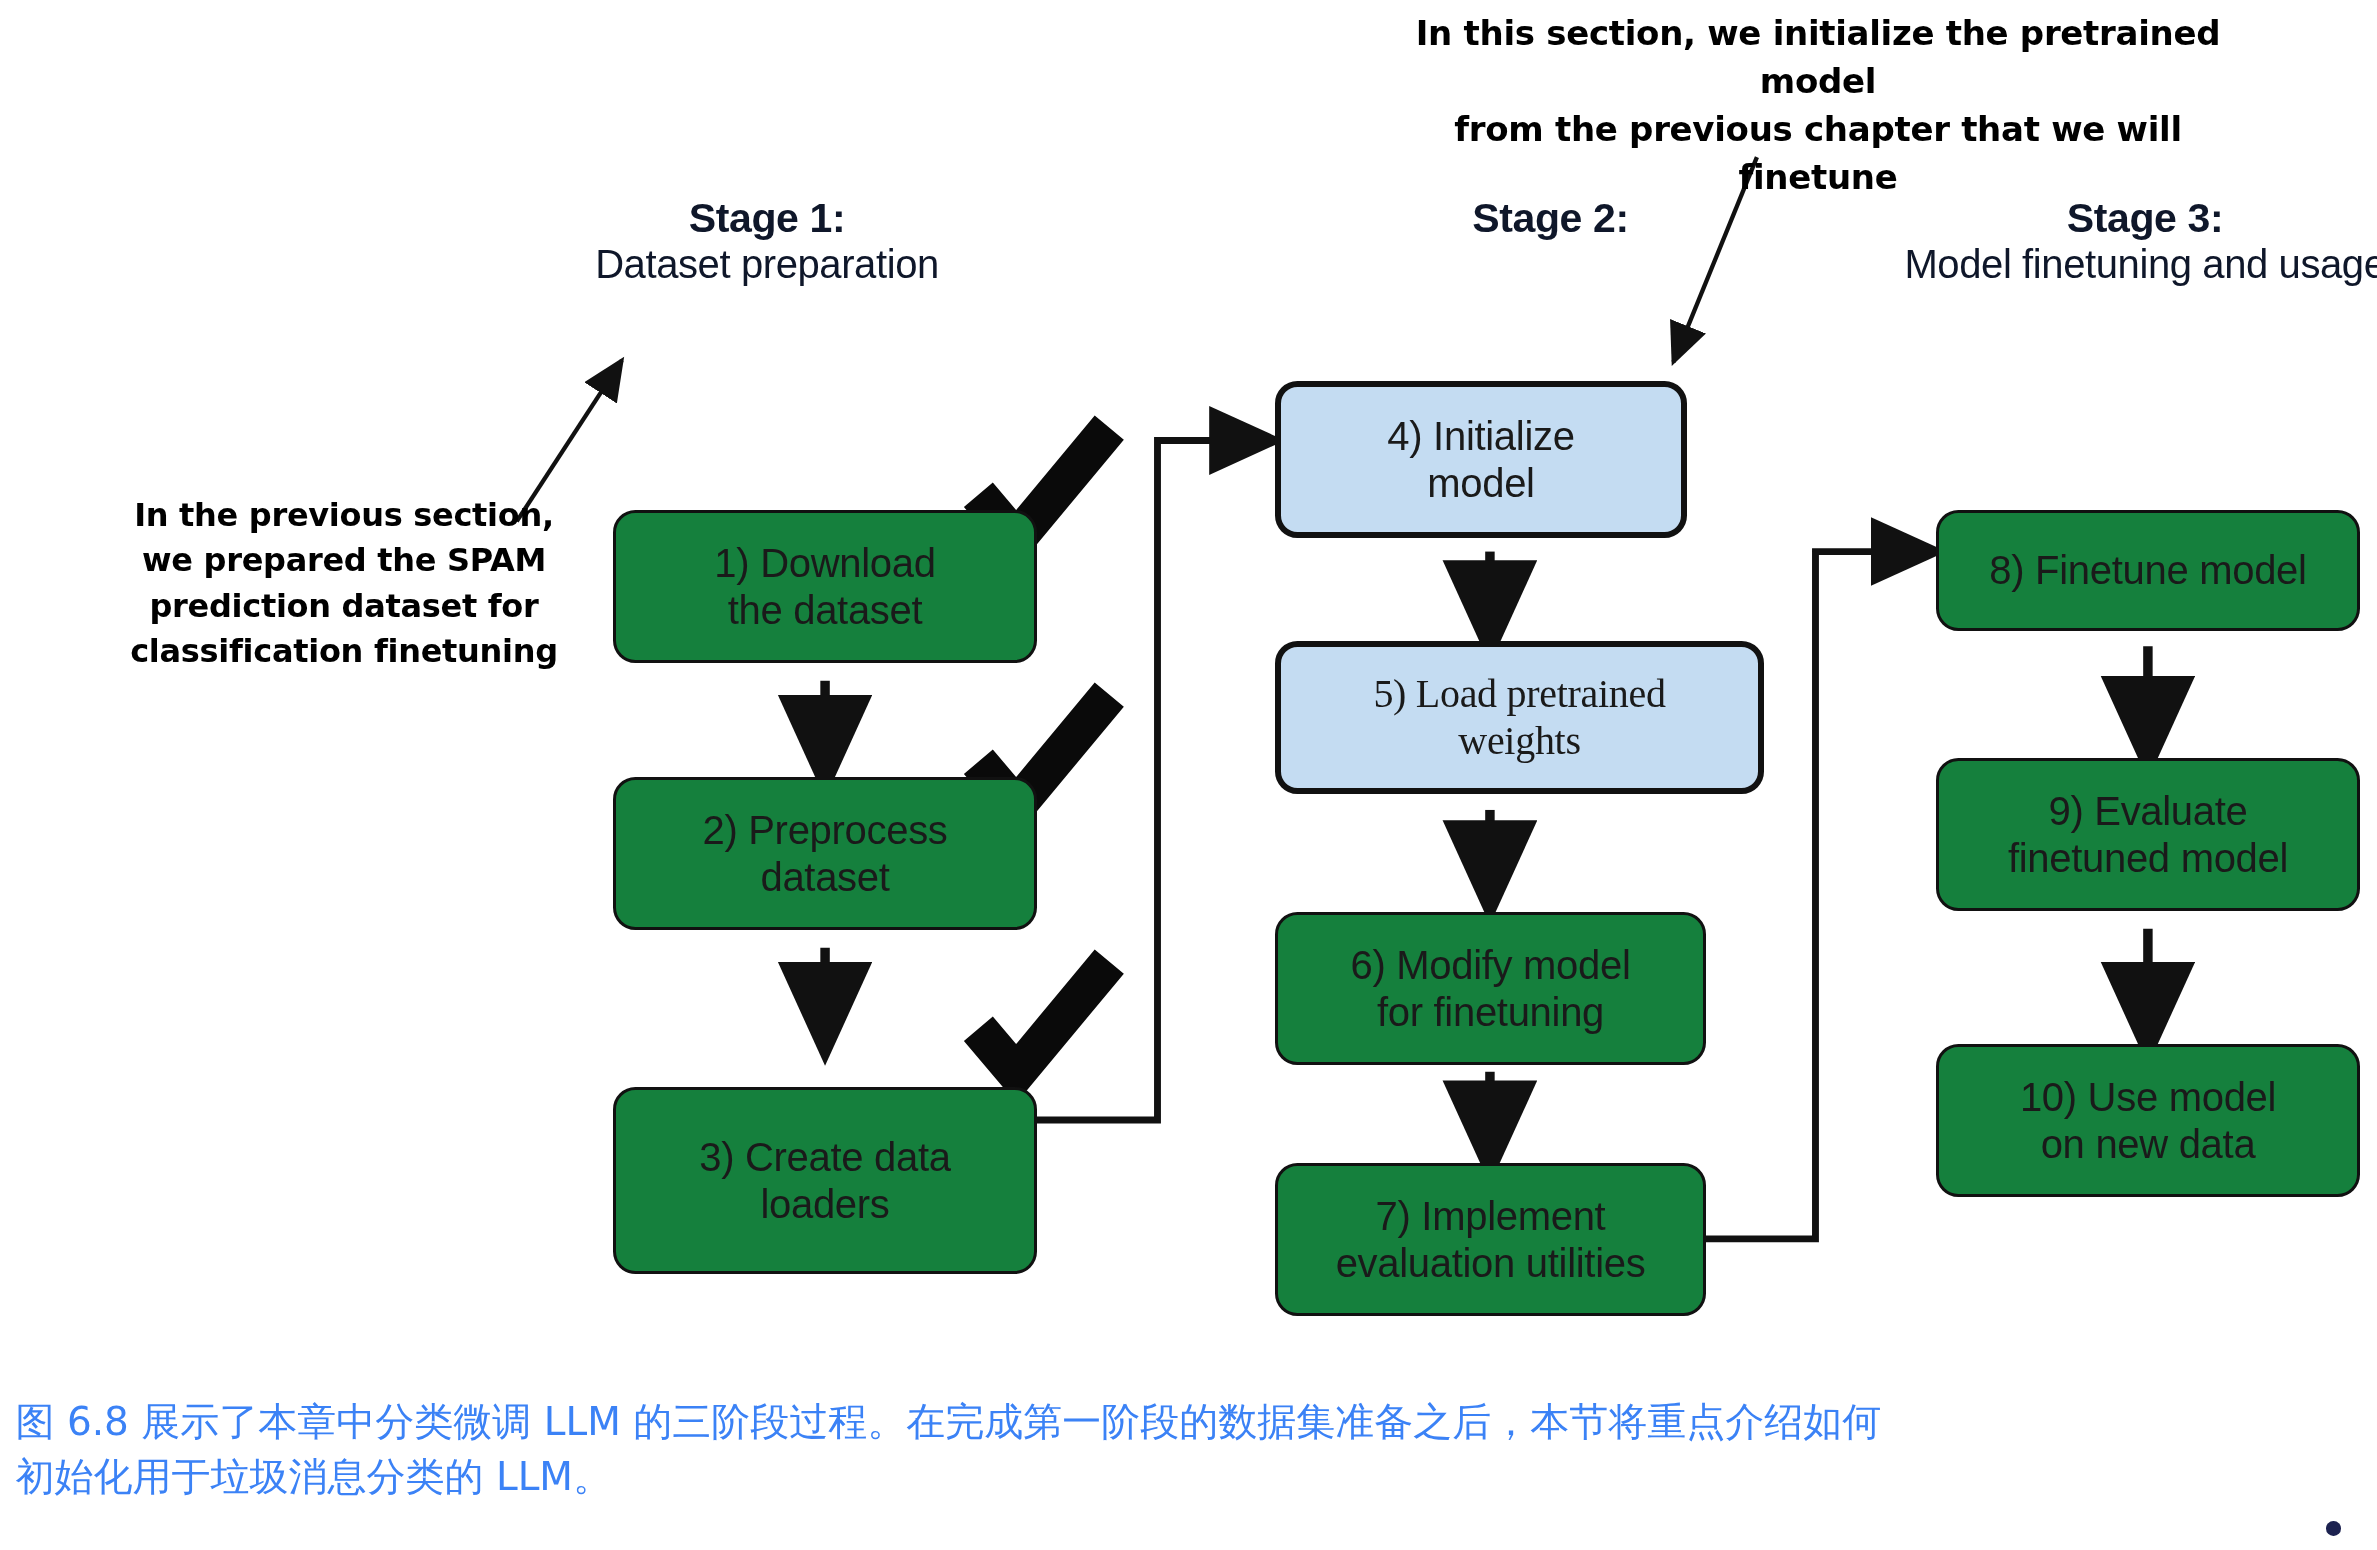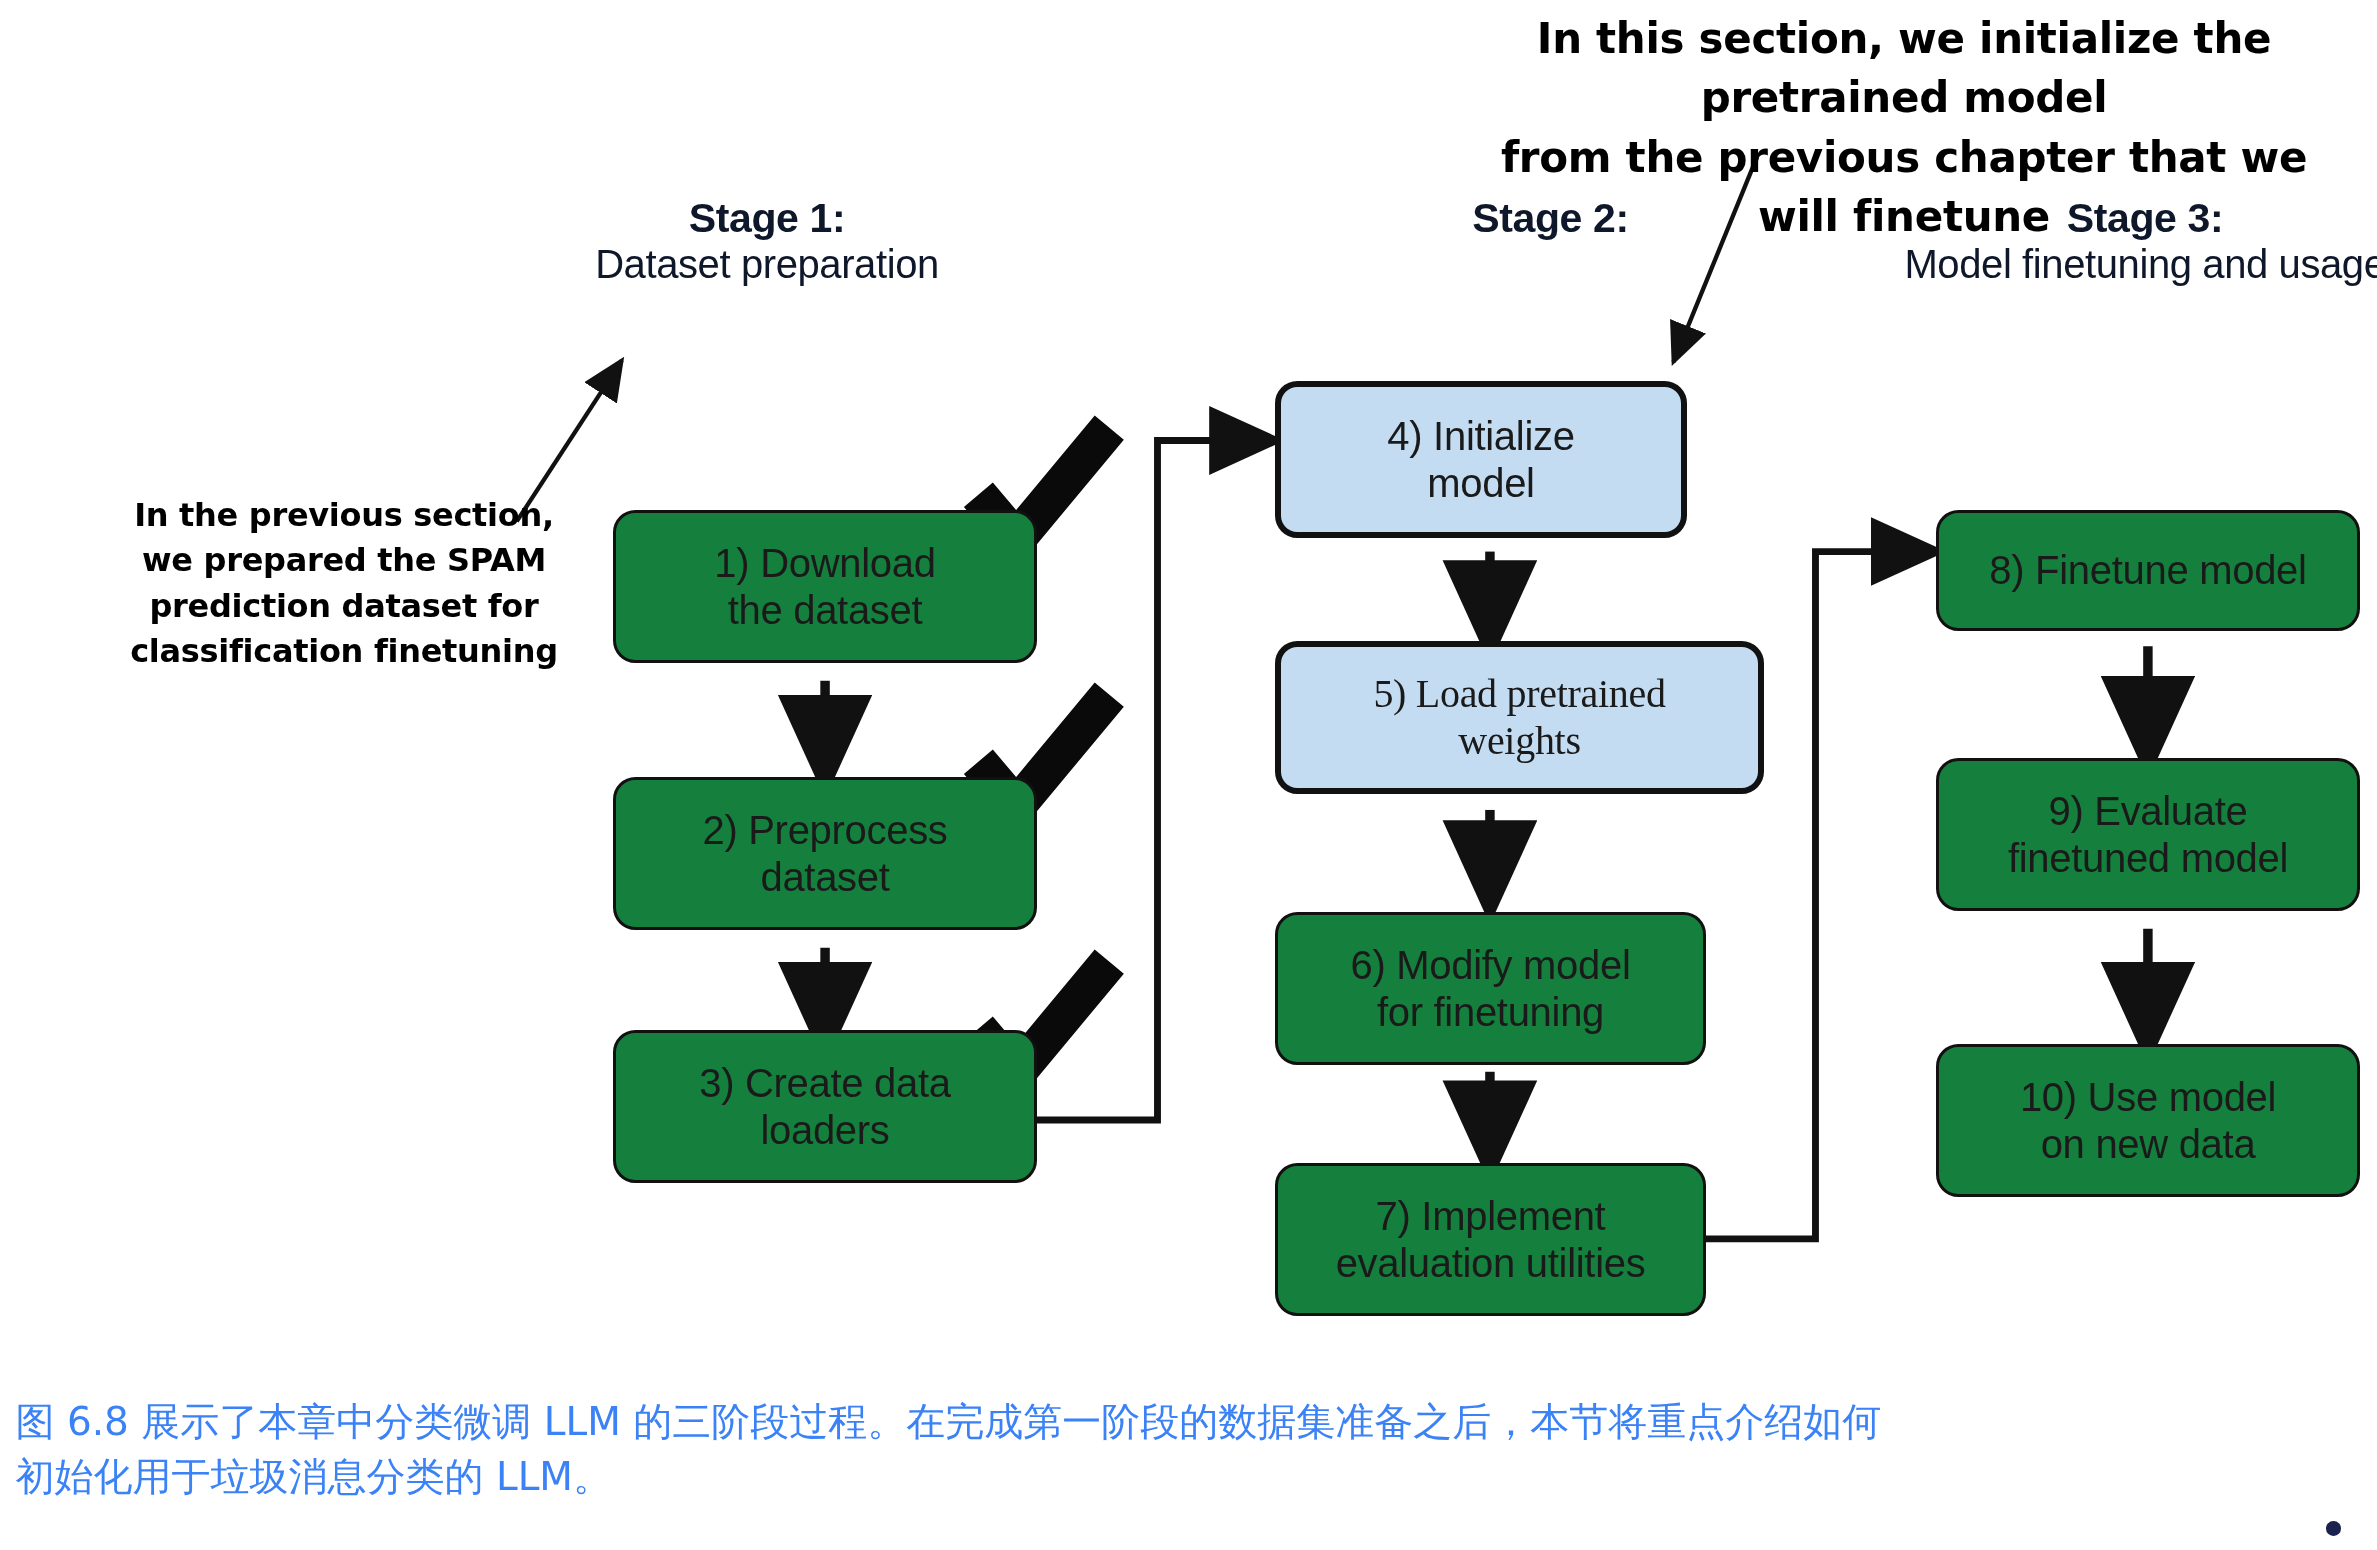--- a/index.html
+++ b/index.html
@@ -29,24 +29,24 @@
     position: absolute;
     font-family: "DejaVu Sans", sans-serif;
     font-weight: bold;
     color: #000000;
     text-align: center;
     line-height: 1.42;
     letter-spacing: -0.3px;
     white-space: pre-line;
   }
   #note-top {
-    left: 1456px;
+    left: 1370px;
     top: 8.6px;
     width: 896px;
-    font-size: 42px;
+    font-size: 34px;
   }
   #note-left {
     left: 103px;
     top: 493px;
     width: 482px;
     font-size: 32px;
   }
 
   
   .stage-head {
@@ -94,21 +94,21 @@
   }
   .node.hl {
     background: #c4dcf2;
     border-width: 6px;
     z-index: 6;
   }
 
   
   #node1 { left: 613px;  top: 510px;  width: 424px; height: 153px; }
   #node2 { left: 613px;  top: 777px;  width: 424px; height: 153px; }
-  #node3 { left: 613px;  top: 1030px; width: 424px; height: 153px; }
+  #node3 { left: 613px;  top: 1087px; width: 424px; height: 187px; }
   
   #node4 { left: 1275px; top: 381px;  width: 412px; height: 157px; }
   #node5 { left: 1275px; top: 641px;  width: 489px; height: 153px; font-family: Liberation Serif, serif; }
   #node6 { left: 1275px; top: 903px; width: 431px; height: 153px; margin-top: 9px; }
   #node7 { left: 1275px; top: 1163px; width: 431px; height: 153px; }
   
   #node8  { left: 1936px; top: 510px;  width: 424px; height: 121px; }
   #node9  { left: 1936px; top: 758px;  width: 424px; height: 153px; }
   #node10 { left: 1936px; top: 1044px; width: 424px; height: 153px; }
 

